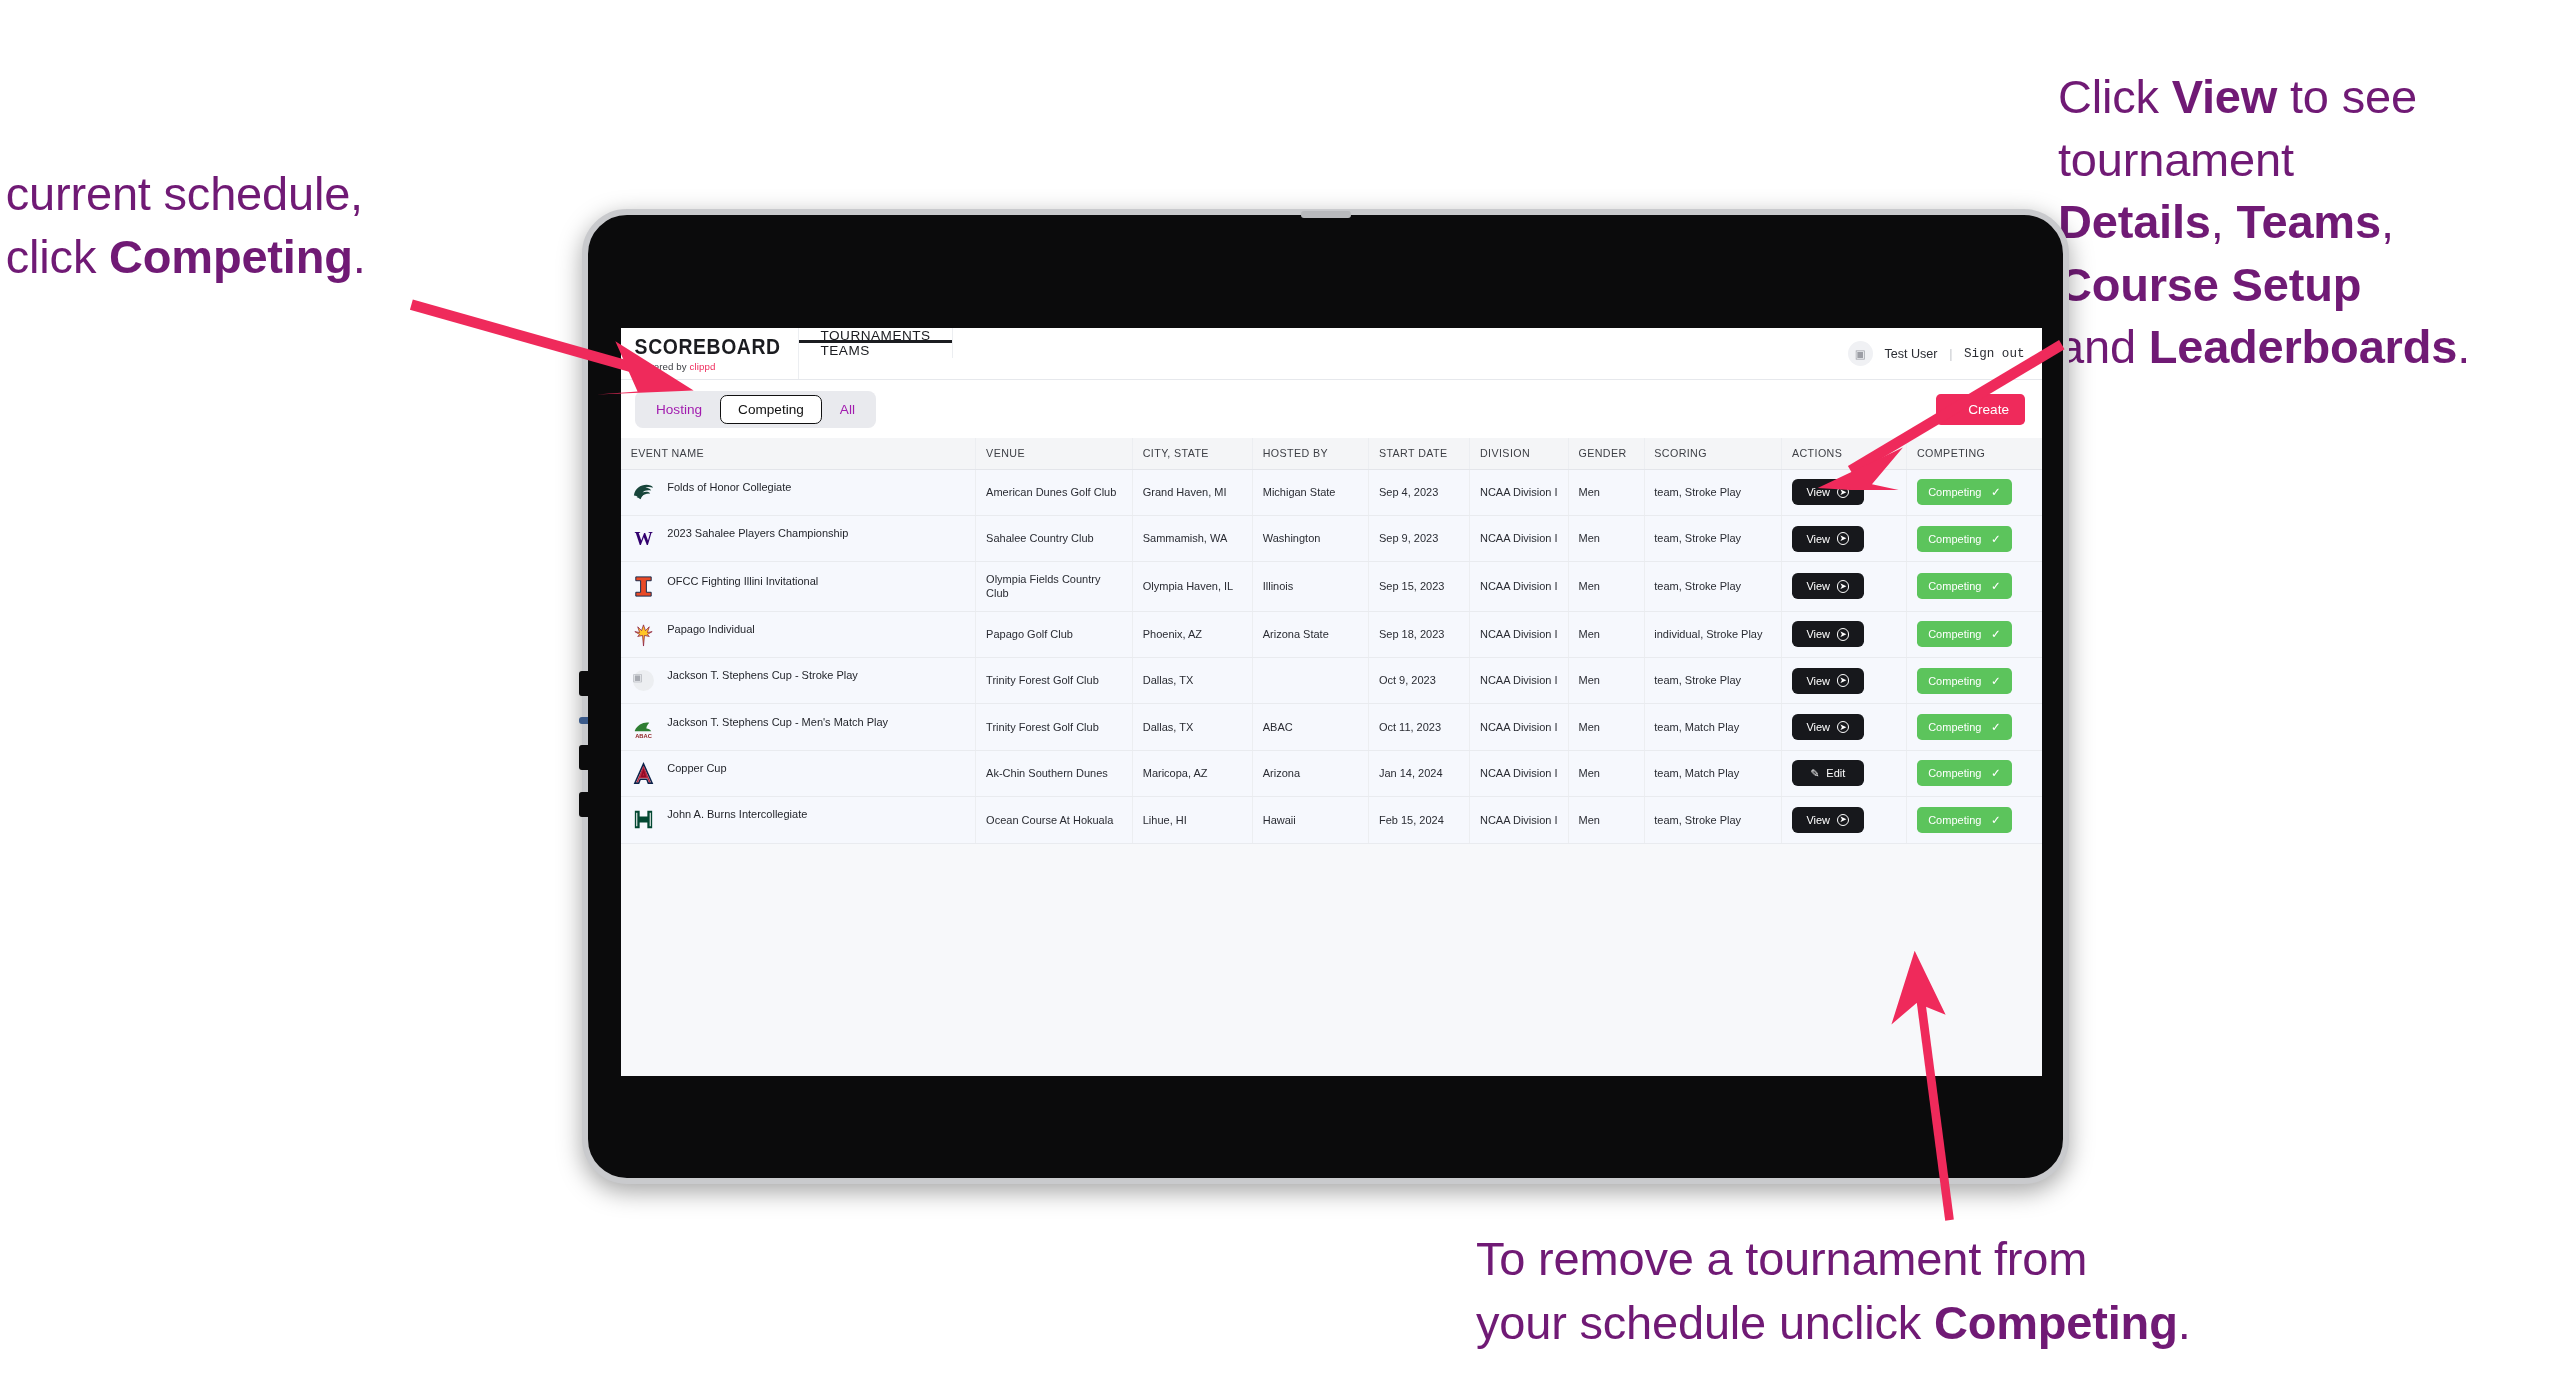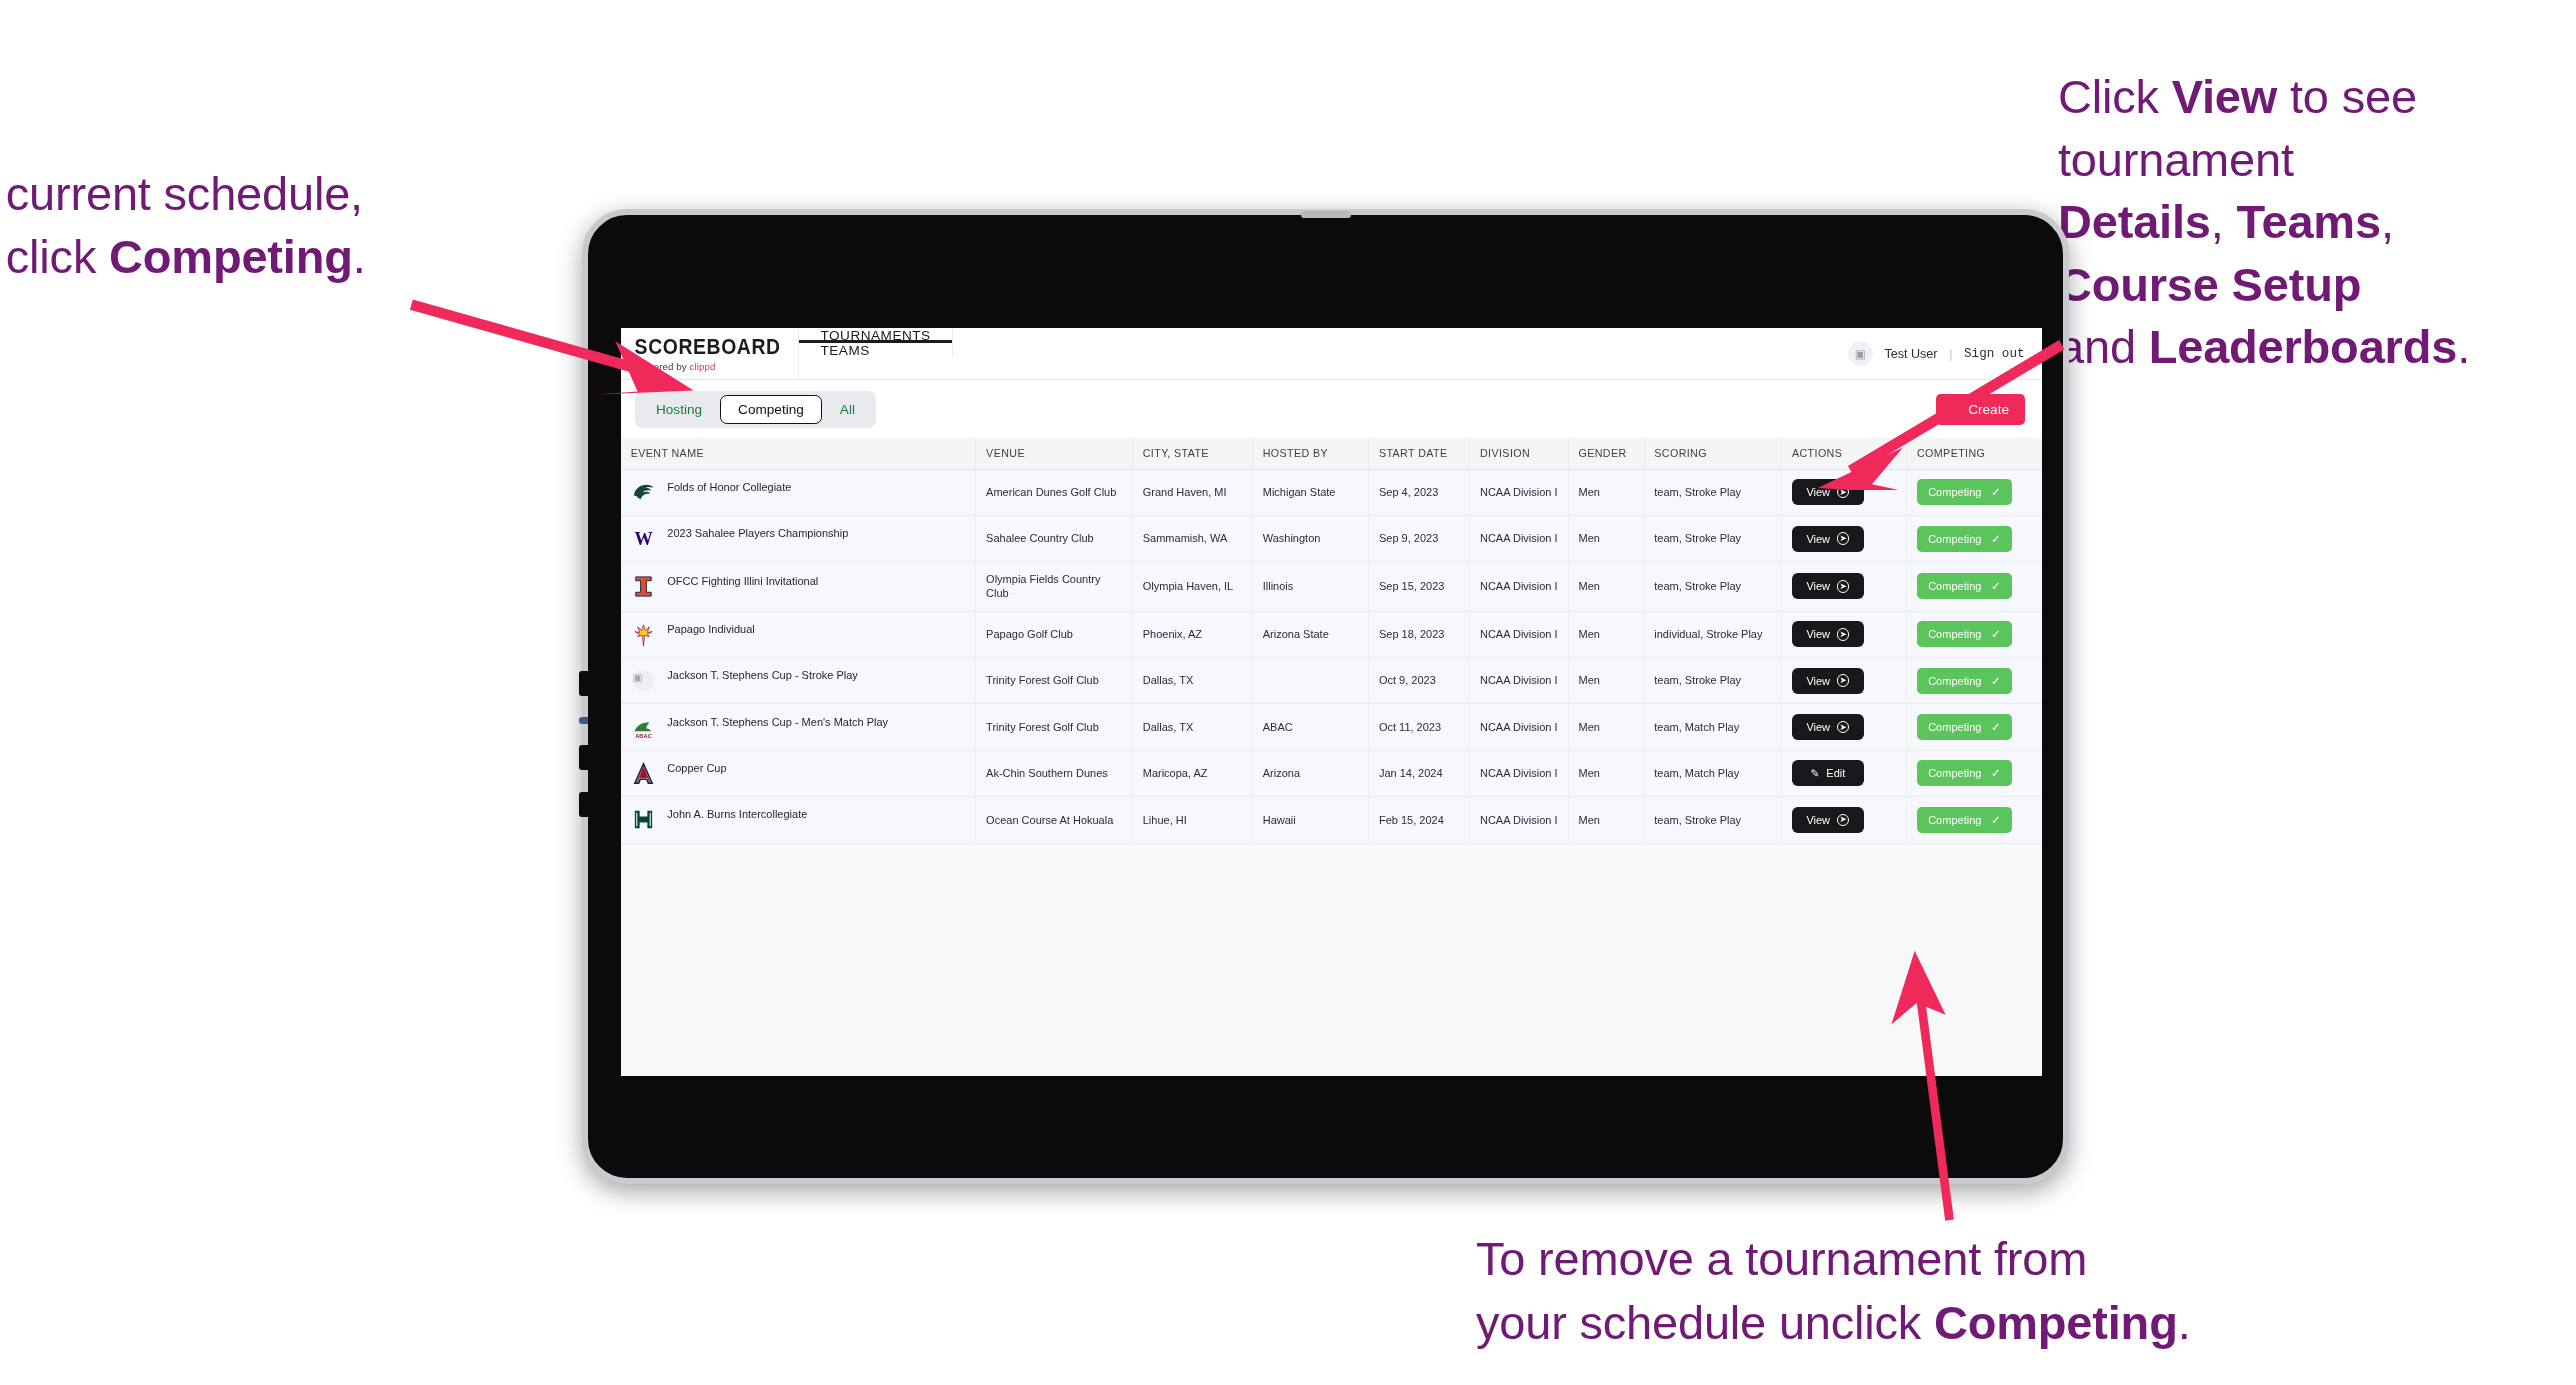--- a/index.html
+++ b/index.html
@@ -85,21 +85,21 @@
   .filter-bar {
     height: 58px; background:#fff; display:flex; align-items:center;
     padding: 0 17.5px 0 13.6px;
   }
   .segmented {
     display:flex; align-items:center; background:#e9eaee; border-radius:7.8px; padding: 3.9px;
     height: 37px;
   }
   .seg {
     padding: 0 17.5px; height: 29px; display:flex; align-items:center; justify-content:center;
-    font-size: 13.6px; color:#15803d; border-radius: 6.8px; cursor:pointer; white-space:nowrap;
+    font-size: 13.6px; color:#a21caf; border-radius: 6.8px; cursor:pointer; white-space:nowrap;
   }
   .seg.active { background:#fff; color:#111; border: 1.5px solid #111; font-weight:400; }
   .spacer { flex:1; }
   .btn-create {
     background:#ef2a5b; color:#fff; font-size:13.6px; border:none; border-radius:4.8px;
     height: 31px; padding: 0 15.5px; display:flex; align-items:center; gap:7.8px; cursor:pointer;
   }
   .btn-create .plus { font-size: 15.5px; line-height: 1; }
 
   

